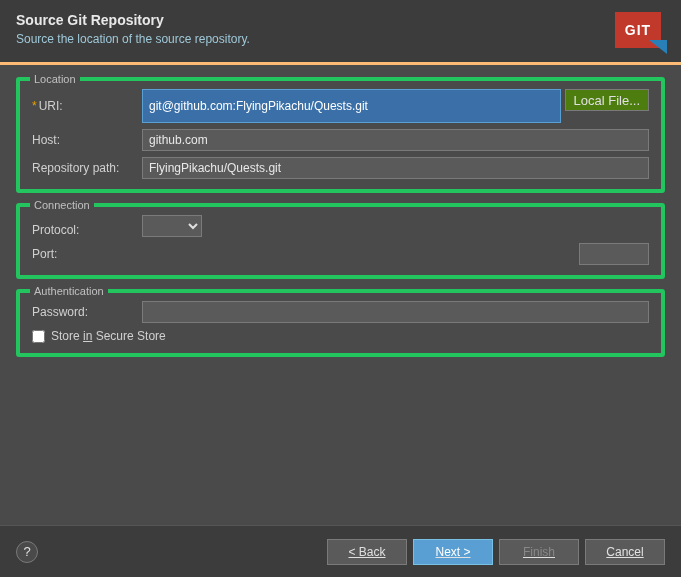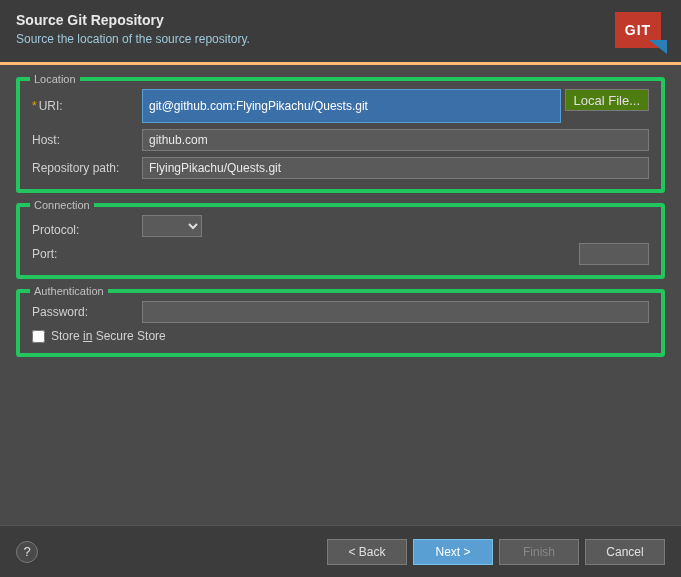--- a/index.html
+++ b/index.html
@@ -237,20 +237,21 @@
       font-size: 13px;
       cursor: pointer;
       display: flex;
       align-items: center;
       justify-content: center;
     }
     .footer-right {
       display: flex;
       gap: 6px;
       align-items: flex-start;
+      text-decoration: underline;
     }
     .nav-btn {
       height: 26px;
       min-width: 80px;
       background: #5a5a5a;
       border: 1px solid #7a7a7a;
       color: #e0e0e0;
       font-size: 12px;
       cursor: pointer;
       padding: 0 12px;

